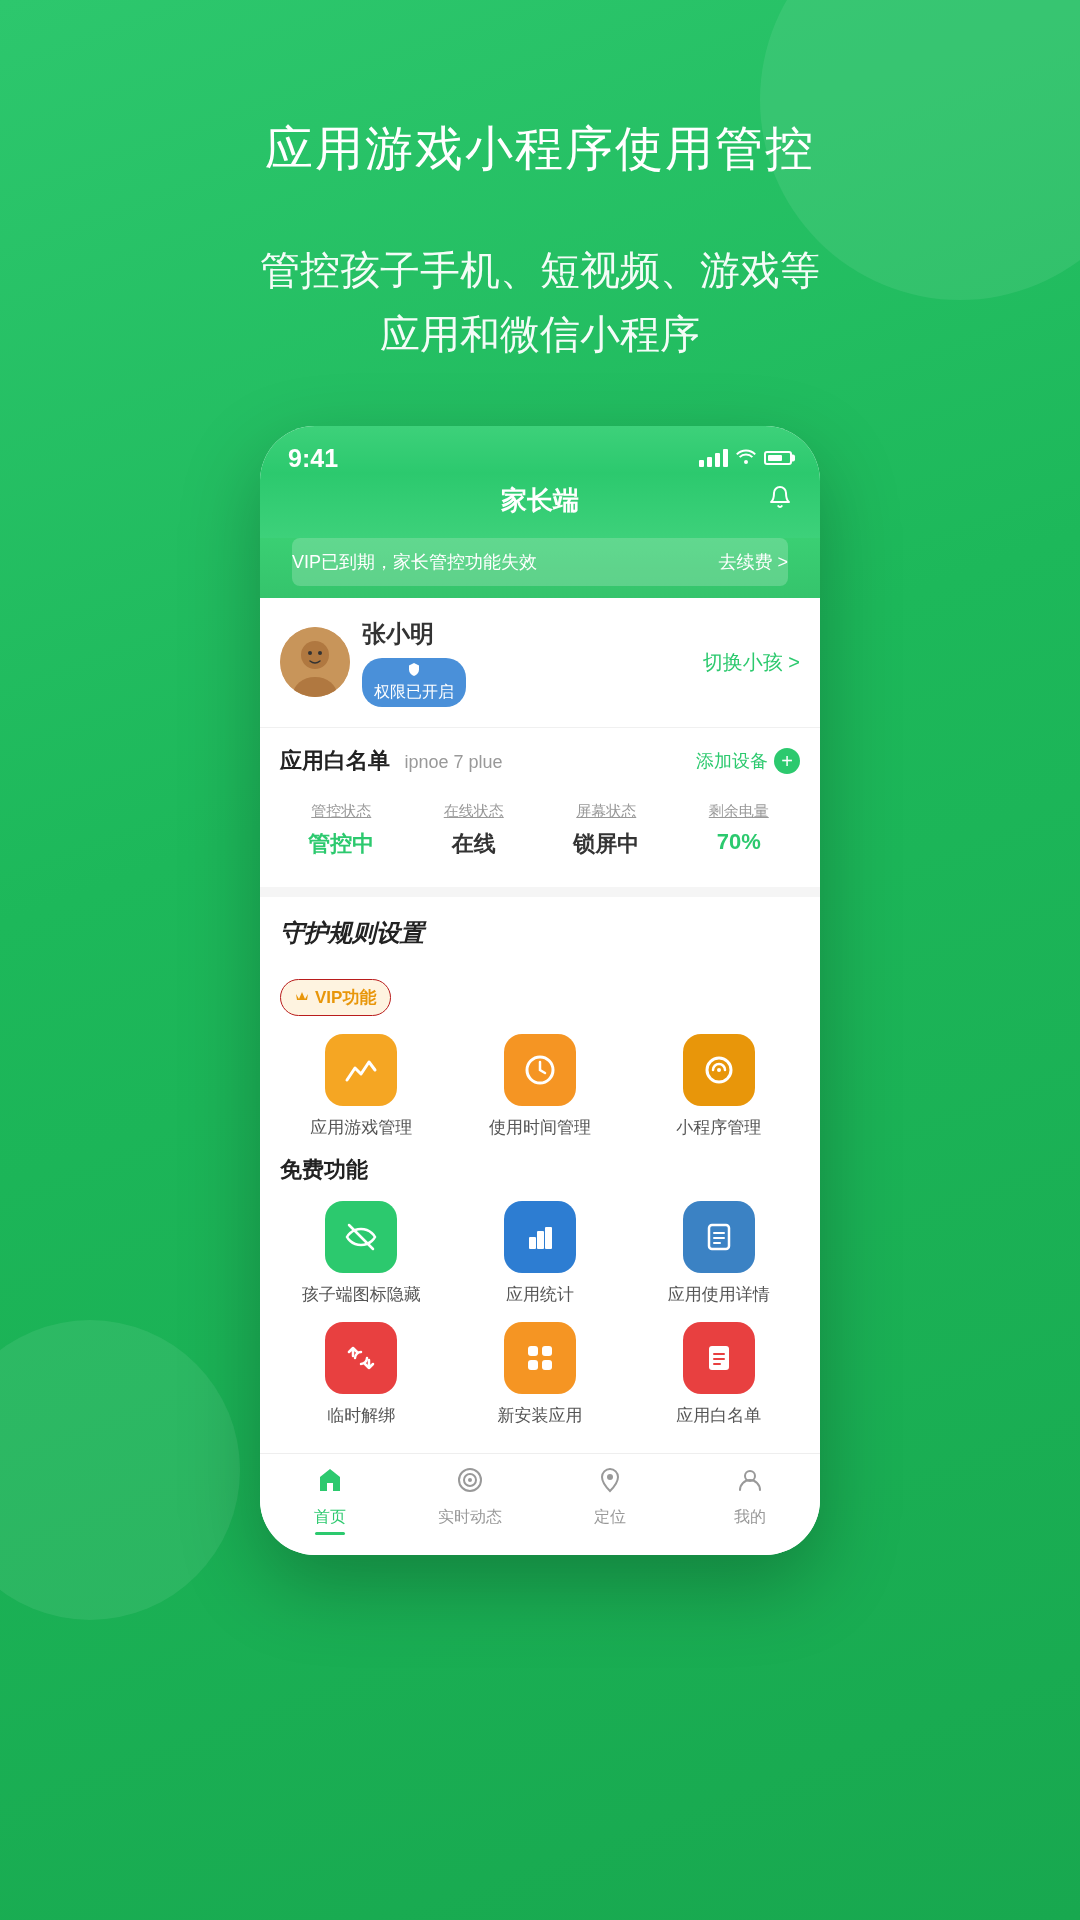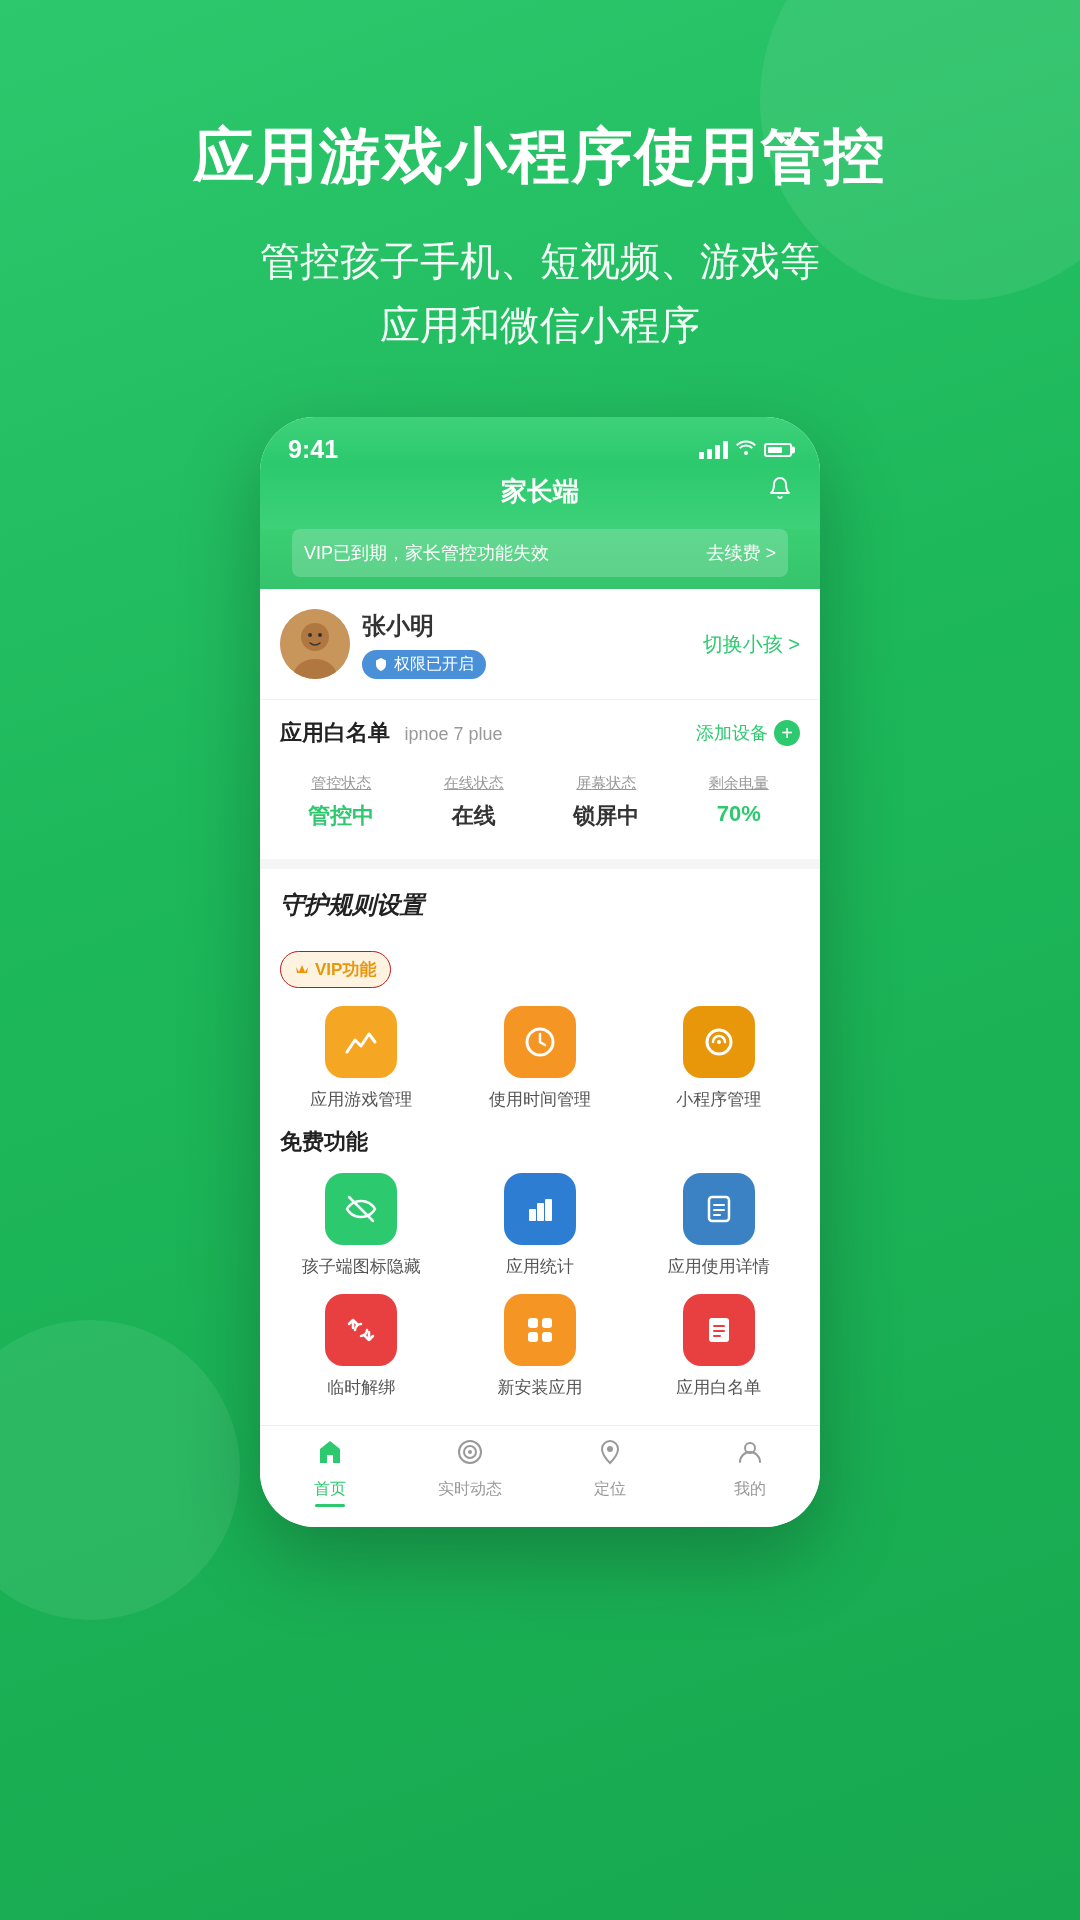--- a/index.html
+++ b/index.html
@@ -12,24 +12,24 @@
       overflow-x: hidden;
     }
 
     
     .header-section {
       padding: 120px 60px 60px;
       text-align: center;
       color: white;
     }
     .main-title {
-      font-size: 61px;
-      font-weight: 700;
+      font-size: 48px;
+      font-weight: 400;
       line-height: 1.2;
-      margin-bottom: 36px;
+      margin-bottom: 60px;
       letter-spacing: 2px;
     }
     .sub-title {
       font-size: 40px;
       font-weight: 400;
       line-height: 1.6;
       opacity: 0.95;
     }
 
     
@@ -187,20 +187,21 @@
     }
     .user-permission {
       display: inline-flex;
       align-items: center;
       gap: 6px;
       background: #4a90d9;
       color: white;
       padding: 4px 12px;
       border-radius: 20px;
       font-size: 16px;
+      flex-direction: column;
     }
     .switch-child {
       font-size: 20px;
       color: #2cc96e;
       display: flex;
       align-items: center;
       gap: 4px;
     }
 
     
@@ -414,21 +415,21 @@
       <span class="phone-header-title">家长端</span>
       <span class="bell-icon">
         <svg width="24" height="24" viewBox="0 0 24 24" fill="none" stroke="white" stroke-width="2" stroke-linecap="round" stroke-linejoin="round">
           <path d="M18 8A6 6 0 006 8c0 7-3 9-3 9h18s-3-2-3-9"></path>
           <path d="M13.73 21a2 2 0 01-3.46 0"></path>
         </svg>
       </span>
     </div>
 
     <div style="background: linear-gradient(180deg, #3acf73 0%, #35c46c 100%); padding: 0 16px 12px;">
-      <div class="vip-banner" style="background: rgba(255,255,255,0.2); border-radius: 8px; padding: 12px 12px;">
+      <div class="vip-banner" style="background: rgba(255,255,255,0.2); border-radius: 8px; padding: 12px 0;">
         <span class="vip-banner-text">VIP已到期，家长管控功能失效</span>
         <span class="vip-banner-action">去续费 &gt;</span>
       </div>
     </div>
 
     <div class="user-section">
       <div class="user-left">
         <div class="avatar">
           <svg width="70" height="70" viewBox="0 0 70 70">
             <circle cx="35" cy="35" r="35" fill="#c8955a"></circle>

